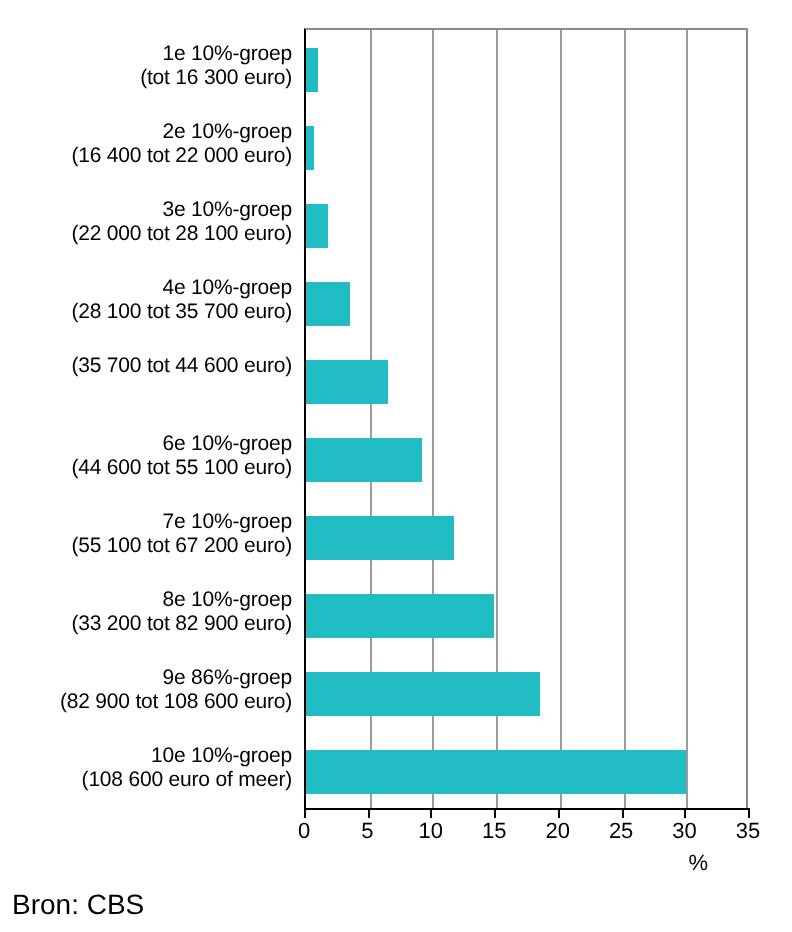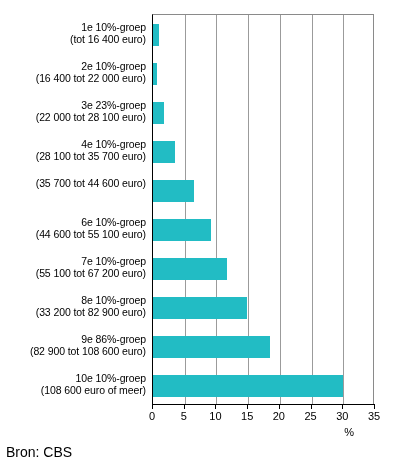--- a/index.html
+++ b/index.html
@@ -122,28 +122,28 @@
   }
 </style>
 </head>
 <body>
 
 <div id="chart-root">
 
   <div id="cat-labels">
       <div class="cat-label" style="top: 6.5px;">
         <span class="l1">1e 10%-groep</span>
-        <span class="l2">(tot 16 400 euro)</span>
+        <span class="l2">(tot 16 300 euro)</span>
       </div>
       <div class="cat-label" style="top: 45.5px;">
         <span class="l1">2e 10%-groep</span>
         <span class="l2">(16 400 tot 22 000 euro)</span>
       </div>
       <div class="cat-label" style="top: 84.5px;">
-        <span class="l1">3e 23%-groep</span>
+        <span class="l1">3e 10%-groep</span>
         <span class="l2">(22 000 tot 28 100 euro)</span>
       </div>
       <div class="cat-label" style="top: 123.5px;">
         <span class="l1">4e 10%-groep</span>
         <span class="l2">(28 100 tot 35 700 euro)</span>
       </div>
       <div class="cat-label" style="top: 162.5px;">
         <span class="l2">(35 700 tot 44 600 euro)</span>
       </div>
       <div class="cat-label" style="top: 201.5px; padding-left: 20px;">

